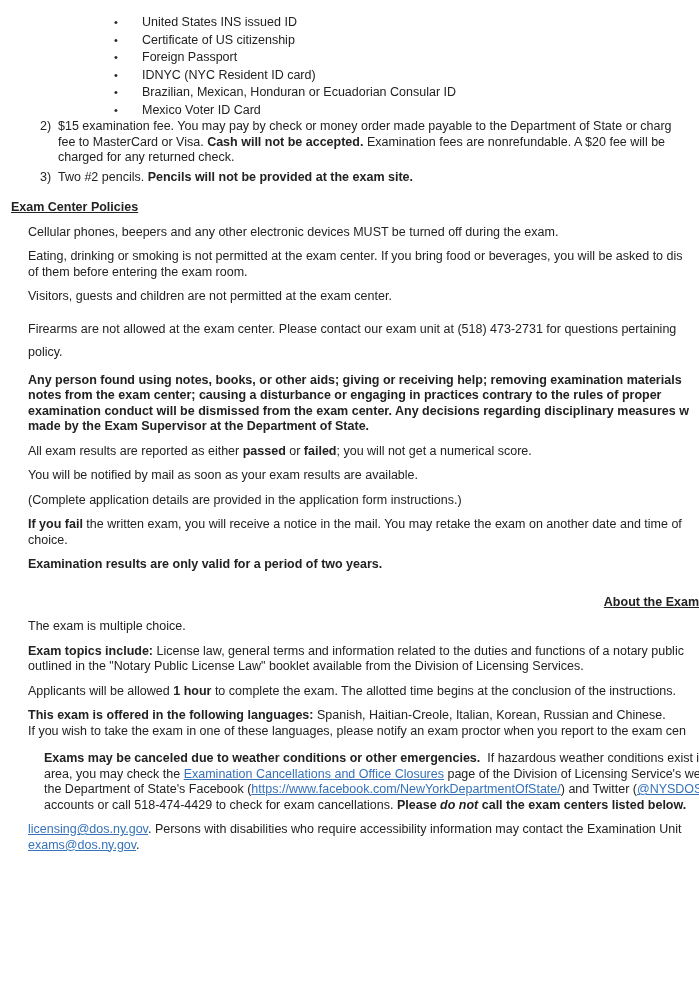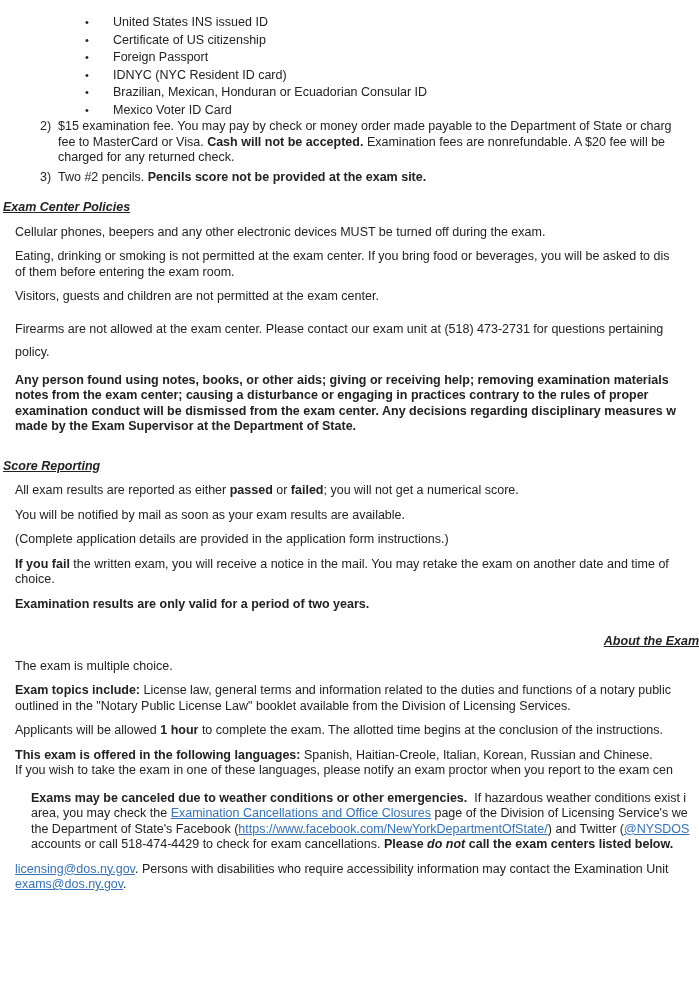--- a/index.html
+++ b/index.html
@@ -12,36 +12,36 @@
     font-size: 12.5px;
     line-height: 15.5px;
   }
   #doc { padding-top: 14px; }
   .line { white-space: nowrap; }
   .b { font-weight: bold; }
   .it { font-style: italic; }
   a.lnk { color: var(--link, #3672b9); text-decoration: underline; cursor: pointer; }
 
   .bullets { margin: 0; }
-  .b-row { padding-left: 85px; line-height: 17.5px; white-space: nowrap; }
+  .b-row { padding-left: 114px; line-height: 17.5px; white-space: nowrap; }
   .dot { display: inline-block; width: 28px; font-size: 11px; }
 
   .n-item { position: relative; padding-left: 58px; }
   .n-item + .n-item { margin-top: 4px; }
   .n-num { position: absolute; left: 40px; top: 0; }
 
   .heading {
-    padding-left: 3px; margin-top: 15px;
-    font-weight: bold; font-style: italic; text-decoration: underline;
+    padding-left: 11px; margin-top: 15px;
+    font-weight: bold; text-decoration: underline;
     white-space: nowrap;
   }
   .heading.g24 { margin-top: 24px; }
   .heading.g22 { margin-top: 22px; text-align: right; }
 
-  .para { padding-left: 15px; margin-top: 9px; }
+  .para { padding-left: 28px; margin-top: 9px; }
   .para.wide { line-height: 23px; margin-top: 13px; }
   .para.b { font-weight: bold; }
   .para.g14 { }
   .para.g12 { margin-top: 12px; margin-left: 16px; }
 </style>
 </head>
 <body>
 
 <div class="page">
   <div id="doc">
@@ -57,21 +57,21 @@
         <span class="n-num">2)</span>
         <div class="n-lines">
           <div class="line"><span>$15 examination fee. You may pay by check or money order made payable to the Department of State or charg</span></div>
           <div class="line"><span>fee to MasterCard or Visa. </span><span class="b">Cash will not be accepted.</span><span> Examination fees are nonrefundable. A $20 fee will be</span></div>
           <div class="line"><span>charged for any returned check.</span></div>
         </div>
       </div>
       <div class="n-item">
         <span class="n-num">3)</span>
         <div class="n-lines">
-          <div class="line"><span>Two #2 pencils. </span><span class="b">Pencils score not be provided at the exam site.</span></div>
+          <div class="line"><span>Two #2 pencils. </span><span class="b">Pencils will not be provided at the exam site.</span></div>
         </div>
       </div>
       <div class="heading ">Exam Center Policies</div>
       <div class="para ">
         <div class="line"><span>Cellular phones, beepers and any other electronic devices MUST be turned off during the exam.</span></div>
       </div>
       <div class="para ">
         <div class="line"><span>Eating, drinking or smoking is not permitted at the exam center. If you bring food or beverages, you will be asked to dis</span></div>
         <div class="line"><span>of them before entering the exam room.</span></div>
       </div>
@@ -81,21 +81,20 @@
       <div class="para wide">
         <div class="line"><span>Firearms are not allowed at the exam center. Please contact our exam unit at (518) 473-2731 for questions pertaining</span></div>
         <div class="line"><span>policy.</span></div>
       </div>
       <div class="para b g14">
         <div class="line"><span>Any person found using notes, books, or other aids; giving or receiving help; removing examination materials</span></div>
         <div class="line"><span>notes from the exam center; causing a disturbance or engaging in practices contrary to the rules of proper</span></div>
         <div class="line"><span>examination conduct will be dismissed from the exam center. Any decisions regarding disciplinary measures w</span></div>
         <div class="line"><span>made by the Exam Supervisor at the Department of State.</span></div>
       </div>
-      <div class="heading g24">Score Reporting</div>
       <div class="para ">
         <div class="line"><span>All exam results are reported as either </span><span class="b">passed</span><span> or </span><span class="b">failed</span><span>; you will not get a numerical score.</span></div>
       </div>
       <div class="para ">
         <div class="line"><span>You will be notified by mail as soon as your exam results are available.</span></div>
       </div>
       <div class="para ">
         <div class="line"><span>(Complete application details are provided in the application form instructions.)</span></div>
       </div>
       <div class="para ">

